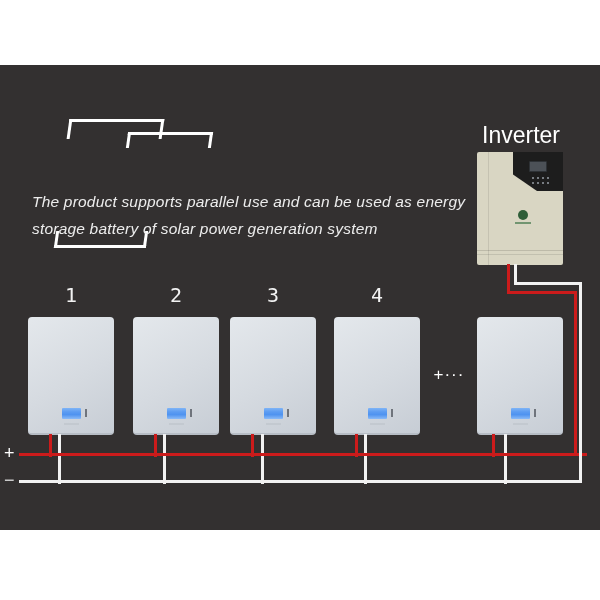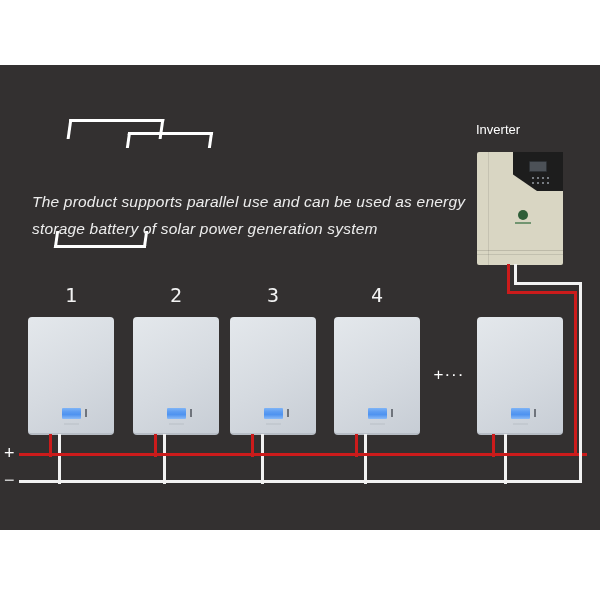--- a/index.html
+++ b/index.html
@@ -13,22 +13,22 @@
   .bracket.open-bottom { border-bottom:none; }
   .bracket.open-top { border-top:none; }
 
   
   .title { position:absolute; left:30px; top:152px; color:#ffffff;
            font-size:32px; font-weight:bold; font-style:italic; letter-spacing:0.5px; }
   .subtitle { position:absolute; left:32px; color:#ededed; font-size:15.5px;
               font-style:italic; letter-spacing:0.2px; }
 
   
-  .inverter-label { position:absolute; left:476px; top:122px; width:90px; 
-                    color:#ffffff; font-size:13px; }
+  .inverter-label { position:absolute; left:476px; top:122px; width:90px; text-align:center;
+                    color:#ffffff; font-size:23px; }
   .inverter { position:absolute; left:477px; top:152px; width:86px; height:113px;
               background:#d9d6c3; border-radius:2px; }
   .inverter .seam-v { position:absolute; left:11px; top:0; width:1px; height:100%; background:rgba(0,0,0,0.09); }
   .inverter .seam-h1 { position:absolute; left:0; top:98px; width:100%; height:1px; background:rgba(0,0,0,0.13); }
   .inverter .seam-h2 { position:absolute; left:0; top:102px; width:100%; height:1px; background:rgba(0,0,0,0.10); }
   .inverter .panel { position:absolute; right:0; top:0; width:50px; height:39px; background:#1d1d1d;
                      clip-path:polygon(0 0,100% 0,100% 100%,48% 100%,0 58%); }
   .inverter .screen { position:absolute; left:17px; top:10px; width:18px; height:11px;
                       background:#4c5157; border:1px solid #2e3236; border-radius:1px; }
   .inverter .btn-row { position:absolute; width:2px; height:2px; background:#777c82;

